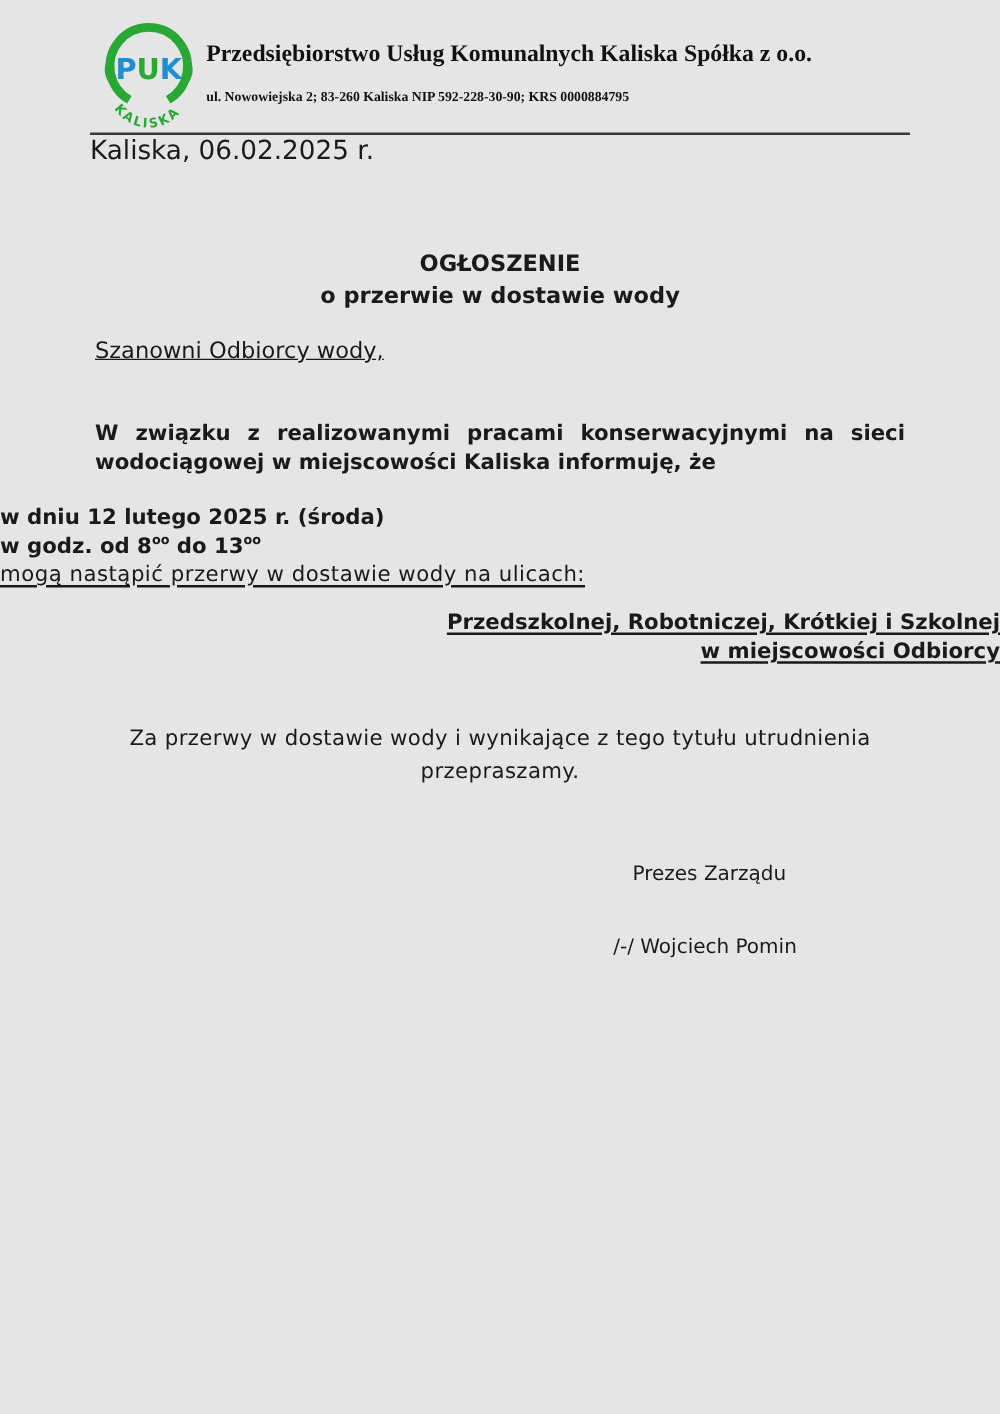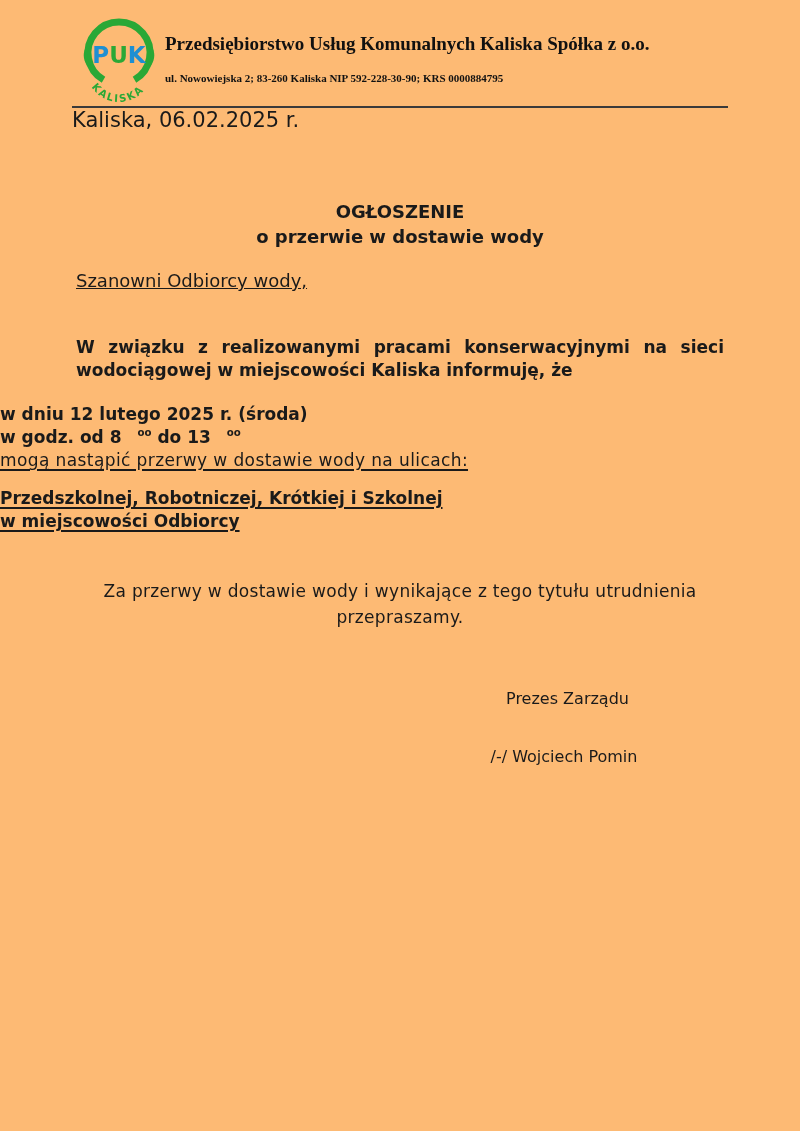--- a/index.html
+++ b/index.html
@@ -2,21 +2,21 @@
 <html><head>
 <meta charset="utf-8">
 <style>
   html, body { margin: 0; padding: 0; }
   body {
     width: 800px; height: 1131px;
     background: #ffffff;
     font-family: "DejaVu Sans", sans-serif;
     color: #1a1a1a;
   }
-  .page { position: relative; width: 800px; height: 1131px; background: #fdba74; overflow: hidden; }
+  .page { position: relative; width: 800px; height: 1131px; background: #e5e5e5; overflow: hidden; }
 
   
   .logo-svg { position: absolute; left: 78px; top: 14px; }
   .company-name {
     position: absolute; left: 165px; top: 33px;
     font-family: "Liberation Serif", serif;
     font-weight: bold; font-size: 19px; white-space: nowrap;
     color: #111;
   }
   .address-line {
@@ -49,25 +49,25 @@
     position: absolute; left: 0; top: 403px; width: 800px;
     text-align: left; font-size: 17px; line-height: 23px;
   }
   .notice .bold { font-weight: bold; }
   .notice .uline {
     text-decoration: underline;
     text-underline-offset: 3px;
     text-decoration-thickness: 1.5px;
     letter-spacing: 0.4px;
   }
-  sup { font-size: 0.6em; line-height: 0; vertical-align: super; margin-left: 16px; }
+  sup { font-size: 0.6em; line-height: 0; vertical-align: super; }
 
   .streets {
     position: absolute; left: 0; top: 487px; width: 800px;
-    text-align: left; font-weight: bold; font-size: 17px; line-height: 23px;
+    text-align: right; font-weight: bold; font-size: 17px; line-height: 23px;
   }
   .streets div {
     text-decoration: underline;
     text-underline-offset: 3px;
     text-decoration-thickness: 2px;
   }
 
   .apology {
     position: absolute; left: 76px; top: 578px; width: 648px;
     text-align: center; font-size: 17px; line-height: 26px; letter-spacing: 0.3px;

